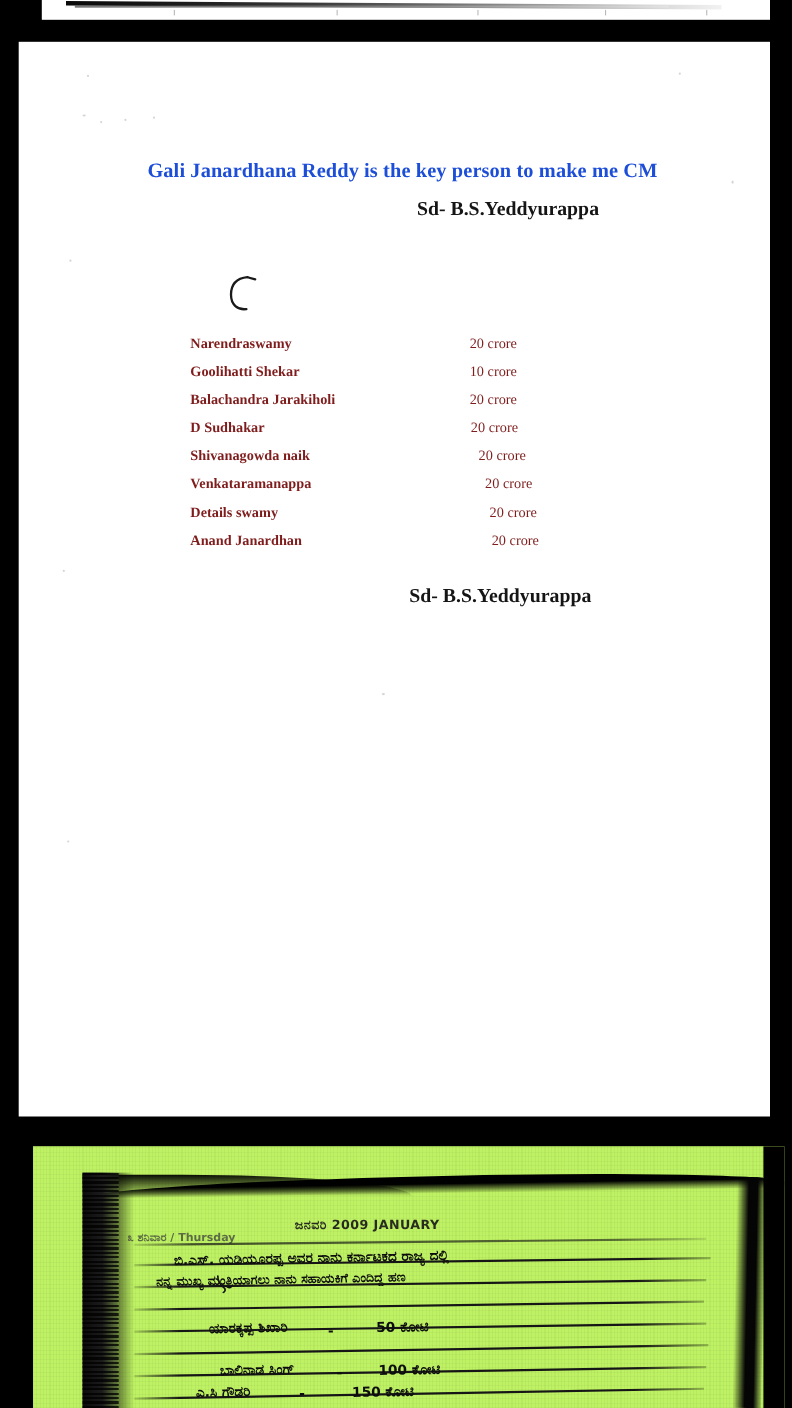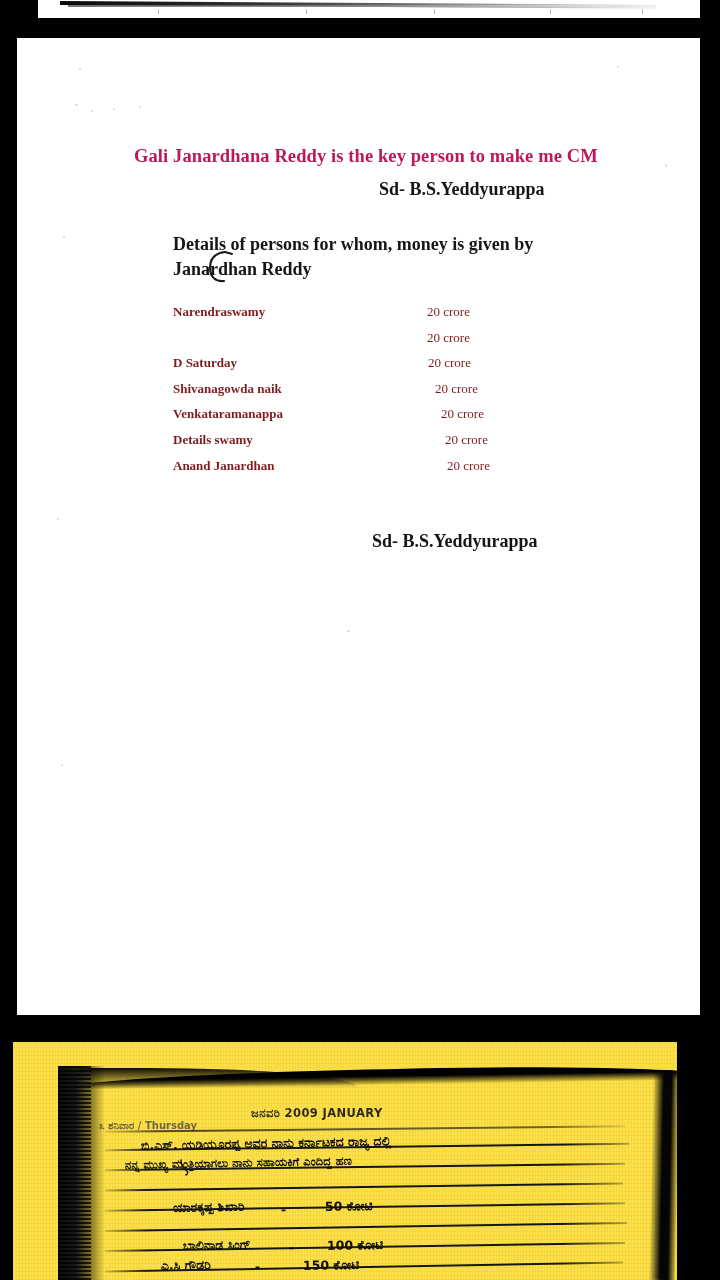--- a/index.html
+++ b/index.html
@@ -78,21 +78,21 @@
     height: 977px;
   }
 
   .headline {
     position: absolute;
     left: 117px;
     top: 108px;
     width: 520px;
     font-size: 18.5px;
     font-weight: bold;
-    color: #be185d;
+    color: #1d4ed8;
     letter-spacing: .1px;
     white-space: nowrap;
   }
   .sign-top {
     position: absolute;
     left: 362px;
     top: 141px;
     font-size: 18px;
     font-weight: bold;
     color: #151515;
@@ -153,25 +153,25 @@
     top: 493px;
     font-size: 18px;
     font-weight: bold;
     color: #151515;
     white-space: nowrap;
   }
 
   
   .scan-page {
     position: absolute;
-    left: 13px;
+    left: 30px;
     top: 1042px;
     width: 683px;
     height: 238px;
-    background: #fde047;
+    background: #bef264;
     overflow: hidden;
   }
   .scan-noise {
     position: absolute;
     inset: 0;
     background-image:
       repeating-linear-gradient(90deg, rgba(0,0,0,.045) 0 1px, rgba(0,0,0,0) 1px 3px),
       repeating-linear-gradient(0deg, rgba(0,0,0,.035) 0 1px, rgba(0,0,0,0) 1px 4px);
     opacity: .8;
     pointer-events: none;
@@ -314,40 +314,41 @@
     <div class="speck" style="left:40px;top:480px;width:2px;height:2px;"></div>
     <div class="speck" style="left:44px;top:726px;width:2px;height:2px;"></div>
     <div class="speck" style="left:330px;top:592px;width:3px;height:2px;"></div>
     <div class="speck" style="left:600px;top:28px;width:2px;height:2px;"></div>
     <div class="speck" style="left:648px;top:126px;width:2px;height:3px;"></div>
 
     <div class="headline">Gali Janardhana Reddy is the key person to make  me CM</div>
 
     <div class="sign-top">Sd- B.S.Yeddyurappa</div>
 
-    <div class="subhead">
-      <div>Details of persons for whom, money is given by</div>
-      <div class="subhead-line2">Janardhan Reddy</div>
-    </div>
 
     <svg class="hand-mark" viewBox="0 0 34 36">
       <path d="M20 3 C10 4, 5 10, 5 19 C5 28, 11 33, 19 32" fill="none" stroke="#1a1a1a" stroke-width="2.1" stroke-linecap="round"></path>
       <path d="M20 3 L27 5" fill="none" stroke="#1a1a1a" stroke-width="2" stroke-linecap="round"></path>
     </svg>
 
     <div class="ledger">
       <div class="ledger-row">
         <span class="ledger-name">Narendraswamy</span>
         <span class="ledger-amount" style="left:254px;">20 crore</span>
       </div>
       <div class="ledger-row">
+        <span class="ledger-name">Goolihatti Shekar</span>
+        <span class="ledger-amount" style="left:254px;">10 crore</span>
+      </div>
+      <div class="ledger-row">
+        <span class="ledger-name">Balachandra Jarakiholi</span>
         <span class="ledger-amount" style="left:254px;">20 crore</span>
       </div>
       <div class="ledger-row">
-        <span class="ledger-name">D Saturday</span>
+        <span class="ledger-name">D Sudhakar</span>
         <span class="ledger-amount" style="left:255px;">20 crore</span>
       </div>
       <div class="ledger-row">
         <span class="ledger-name">Shivanagowda naik</span>
         <span class="ledger-amount" style="left:262px;">20 crore</span>
       </div>
       <div class="ledger-row">
         <span class="ledger-name">Venkataramanappa</span>
         <span class="ledger-amount" style="left:268px;">20 crore</span>
       </div>

